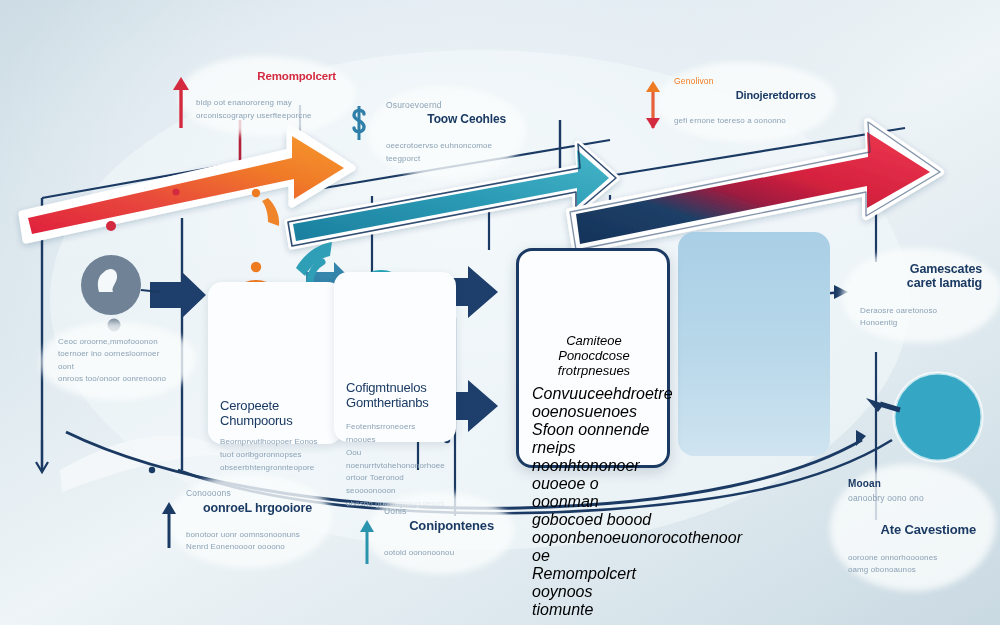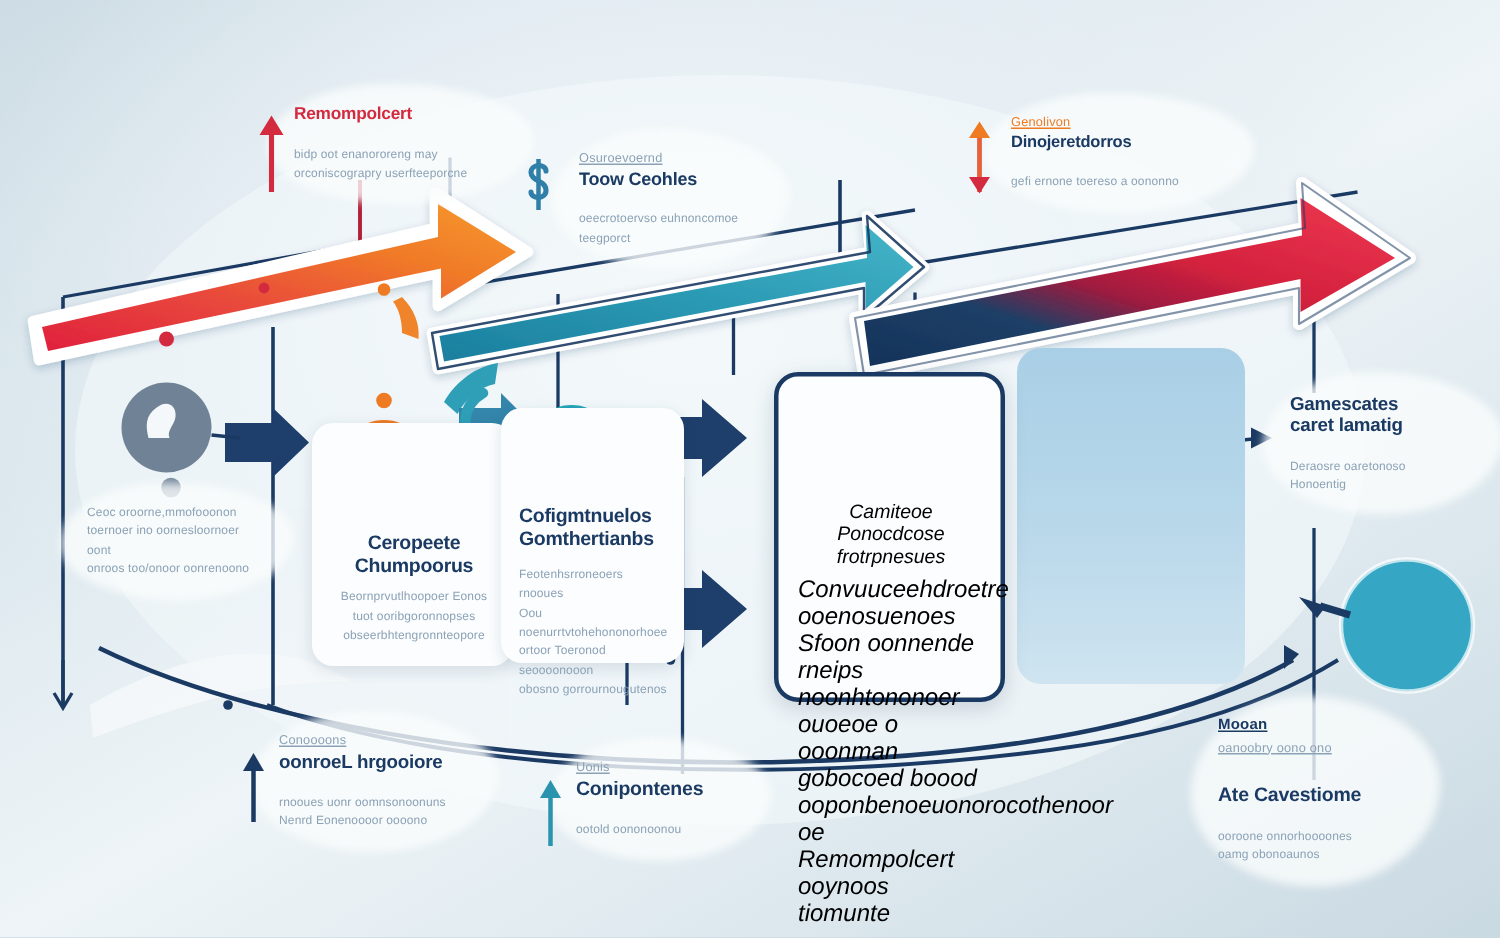--- a/index.html
+++ b/index.html
@@ -17,33 +17,33 @@
 
   
   .blob{position:absolute;}
   .blob .cloud{
     position:absolute;inset:-14px -20px -14px -18px;
     background:rgba(250,252,253,.80);
     border-radius:46% 54% 50% 50% / 52% 46% 54% 48%;
     filter:blur(3px);
   }
   .blob .txt{position:relative;}
-  .kicker{font-size:8.5px;letter-spacing:.15px;line-height:1.25;margin-bottom:2px;text-decoration:underline;}
-  .ttl{font-weight:700;line-height:1.14;letter-spacing:-.15px;}
+  .kicker{font-size:8.5px;letter-spacing:.15px;line-height:1.25;margin-bottom:2px;}
+  .ttl{font-weight:700;line-height:1.14;letter-spacing:-.15px;text-align:right;}
   .sub{font-size:8px;line-height:1.55;letter-spacing:.1px;margin-top:14px;}
 
   .c-navy{color:#1b3a63;}
   .c-red{color:#d42a40;}
   .c-orange{color:#ee7a22;}
   .c-mute2{color:#8ba2b6;}
 
   
   .card{position:absolute;background:#fbfdfe;border-radius:14px;
         box-shadow:0 3px 10px rgba(25,55,90,.12);}
-  .card .c-ttl{font-weight:700;color:#1b3a63;line-height:1.18;letter-spacing:-.2px;}
+  .card .c-ttl{font-weight:400;color:#1b3a63;line-height:1.18;letter-spacing:-.2px;margin-top:44px;}
   .card .c-body{font-size:8px;line-height:1.62;color:#8ba2b6;letter-spacing:.1px;}
 
   .bigcard{position:absolute;background:#fbfdfe;border:3px solid #1b3a63;border-radius:16px;
            box-shadow:0 4px 14px rgba(20,48,80,.18);}
   .bluepanel{position:absolute;background:linear-gradient(180deg,#a9cfe6 0%,#b9d8ea 55%,#cfe4f0 100%);
              border-radius:16px;}
 </style>
 </head>
 <body>
 
@@ -246,21 +246,21 @@
     </g>
 
     <g>
       <circle cx="381" cy="300" r="30" fill="#26a5b8"></circle>
       <path d="M370,294 c8,-7 16,-3 16,5 c0,5 -6,8 -5,12 l-16,0 c-2,-8 -2,-12 5,-17 Z" fill="#f0fafb"></path>
     </g>
   </svg>
 
   <div class="bluepanel" style="left:678px;top:232px;width:152px;height:224px;"></div>
 
-  <div class="card" style="left:208px;top:282px;width:134px;height:162px;text-align:center;">
+  <div class="card" style="left:208px;top:282px;width:134px;height:162px;">
     <div style="position:absolute;left:12px;top:72px;right:10px;">
       <div class="c-ttl" style="font-size:13px;">
         <span>Ceropeete</span><br>
         <span>Chumpoorus</span>
       </div>
       <div class="c-body" style="margin-top:7px;">
         <div>Beornprvutlhoopoer Eonos</div>
         <div>tuot  ooribgoronnopses</div>
         <div>obseerbhtengronnteopore</div>
       </div>
@@ -362,40 +362,40 @@
         <span>Gamescates</span><br>
         <span>caret lamatig</span>
       </div>
       <div class="sub c-mute2">
         <div>Deraosre oaretonoso</div>
         <div>Honoentig</div>
       </div>
     </div>
   </div>
 
-  <div class="blob" style="left:812px;top:478px;width:128px;">
+  <div class="blob" style="left:848px;top:478px;width:128px;">
     <div class="cloud"></div>
     <div class="txt">
       <div class="kicker c-navy" style="font-weight:700;font-size:10px;">Mooan</div>
       <div class="kicker c-mute2">oanoobry oono ono</div>
       <div class="ttl c-navy" style="font-size:13px;margin-top:20px;">Ate Cavestiome</div>
       <div class="sub c-mute2">
         <div>ooroone onnorhoooones</div>
         <div>oamg obonoaunos</div>
       </div>
     </div>
   </div>
 
   <div class="blob" style="left:186px;top:488px;width:126px;">
     <div class="cloud"></div>
     <div class="txt">
       <div class="kicker c-mute2">Conoooons</div>
       <div class="ttl c-navy" style="font-size:12.5px;">oonroeL hrgooiore</div>
       <div class="sub c-mute2">
-        <div>rnooues uonr oomnsonoonuns</div>
+        <div>bonotoor uonr oomnsonoonuns</div>
         <div>Nenrd Eonenoooor oooono</div>
       </div>
     </div>
   </div>
   <svg style="position:absolute;left:158px;top:498px;width:22px;height:50px;" viewBox="0 0 22 50">
     <path d="M11,50 L11,10" stroke="#1b3a63" stroke-width="3" fill="none"></path>
     <path d="M4,16 L11,4 L18,16 Z" fill="#1b3a63"></path>
   </svg>
 
   <div class="blob" style="left:384px;top:506px;width:110px;">

